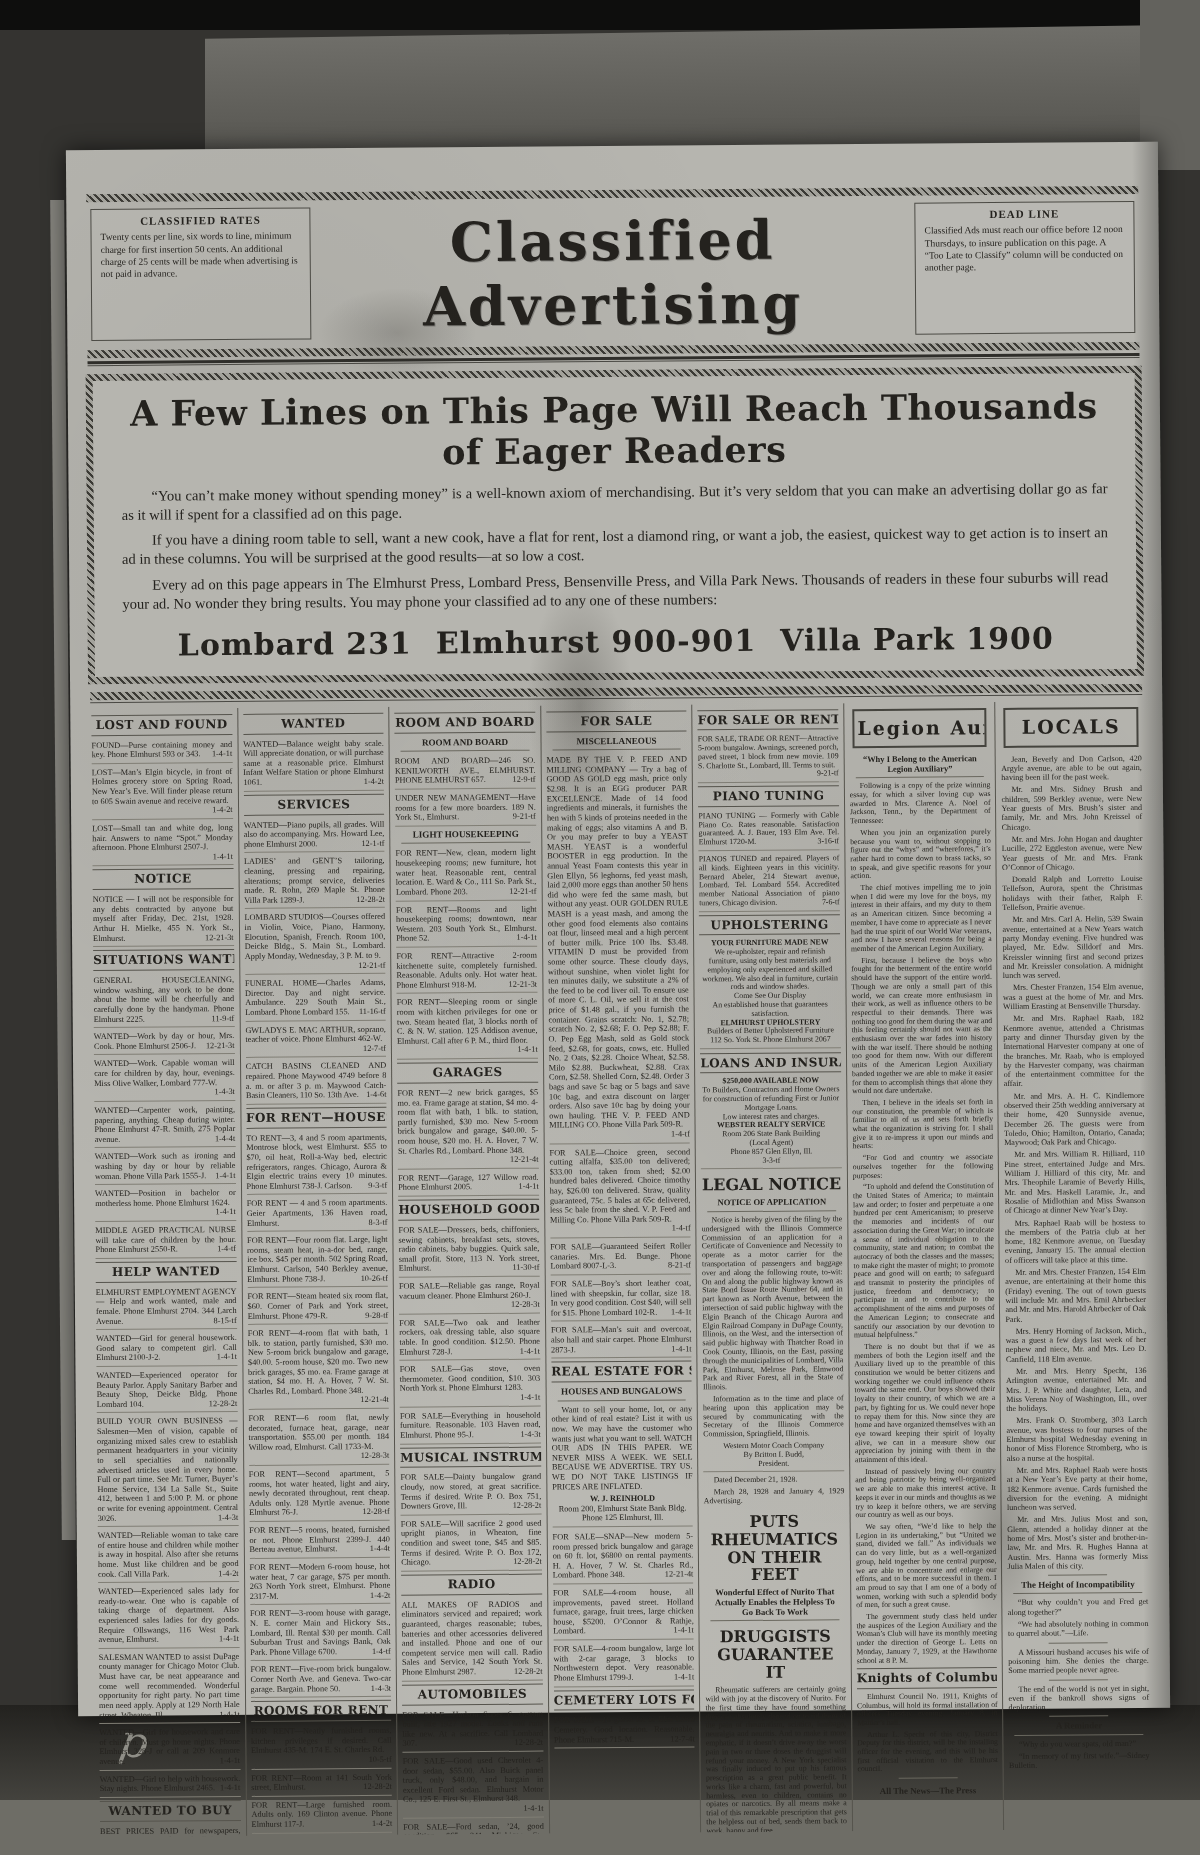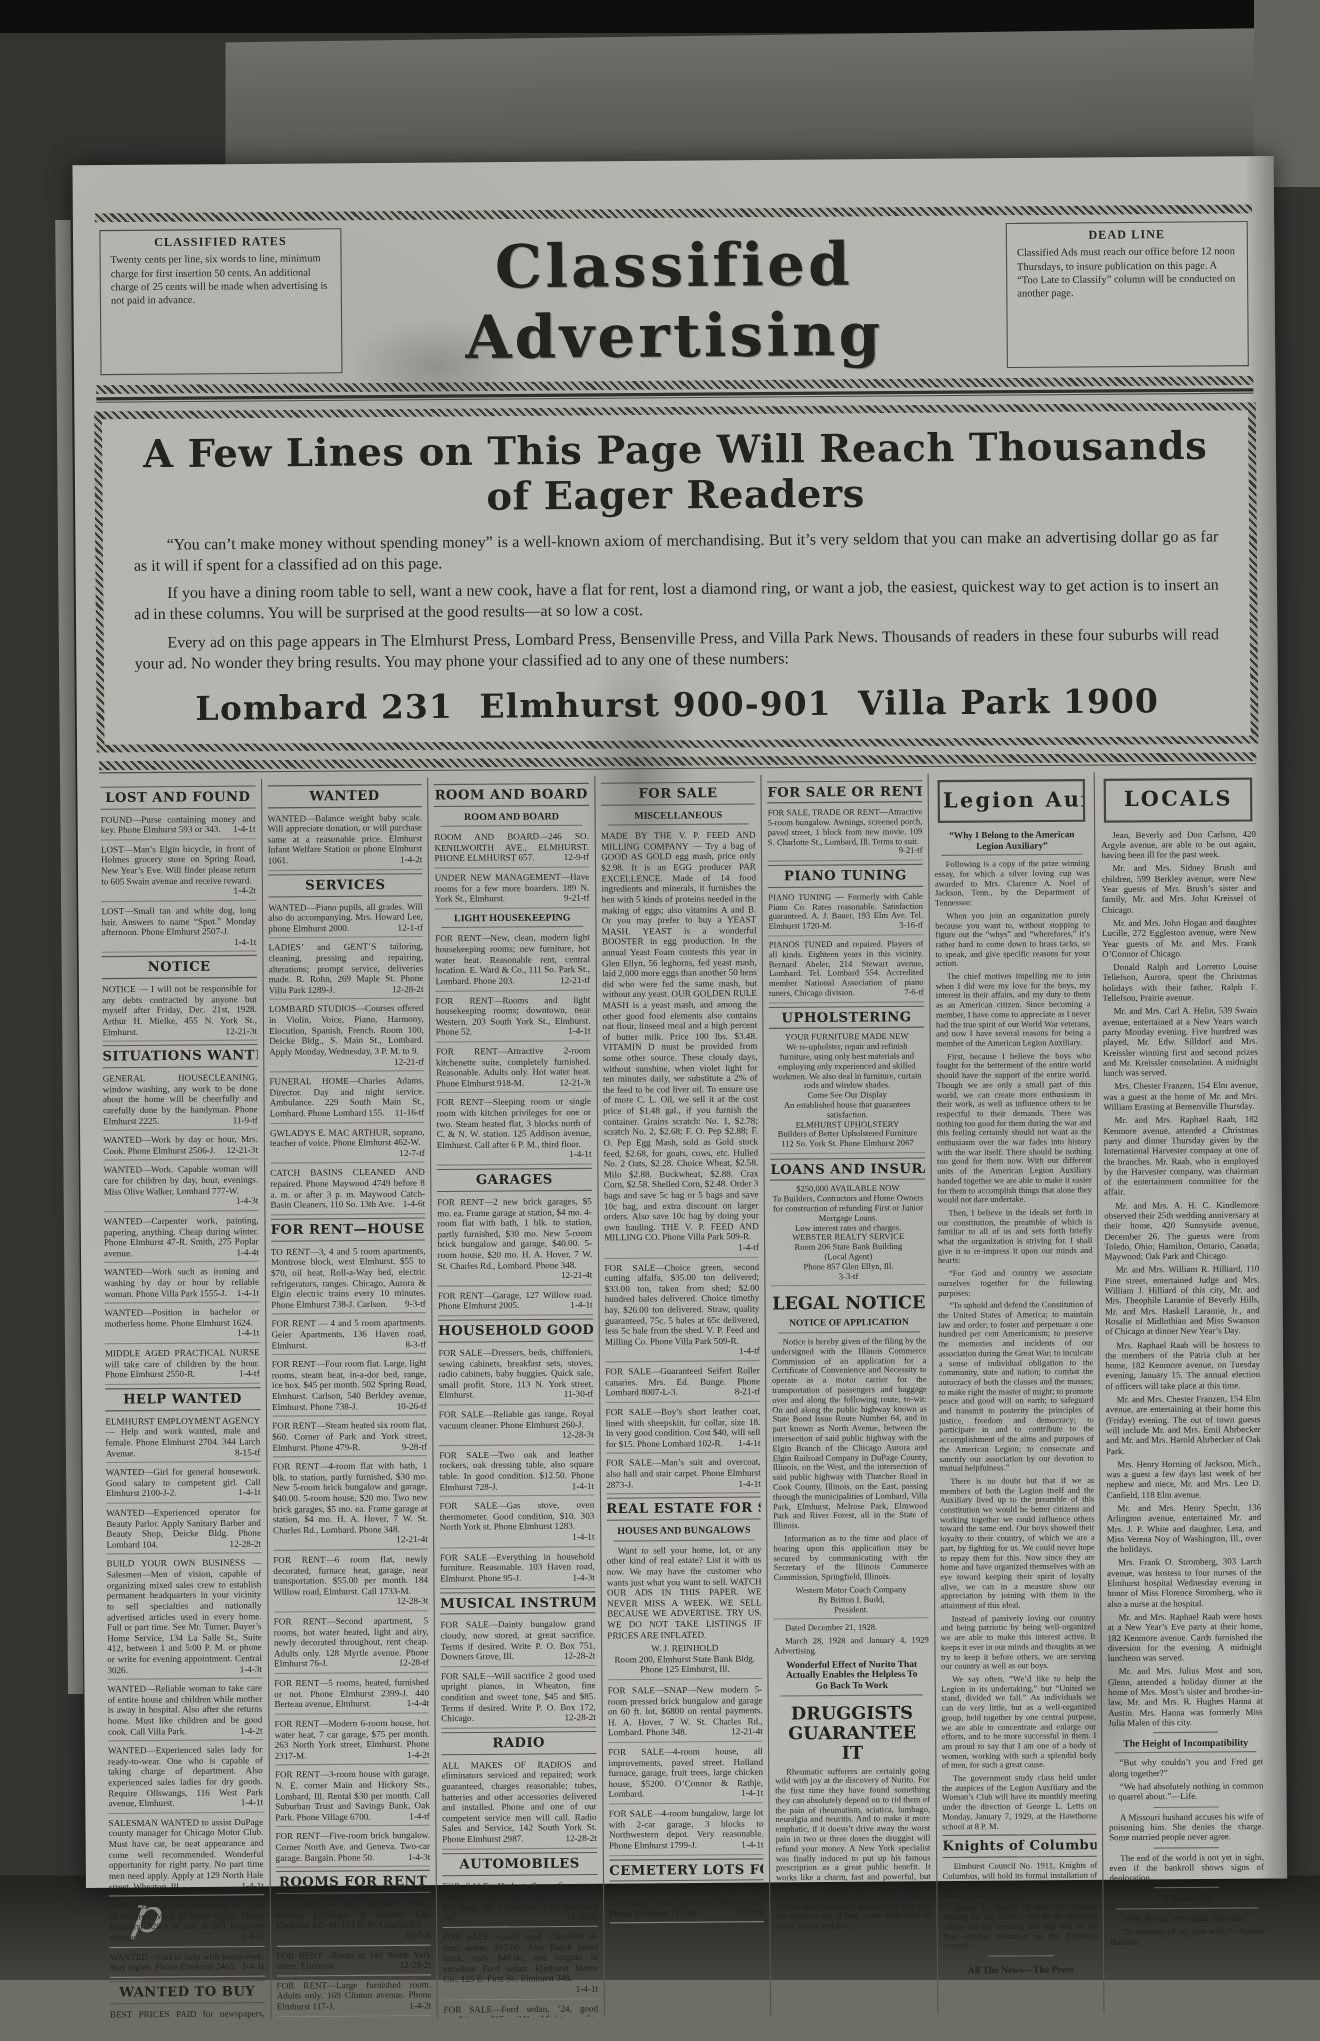--- a/index.html
+++ b/index.html
@@ -66,21 +66,21 @@
         font-weight:bold;font-size:19px;font-family:"DejaVu Serif",serif;letter-spacing:2px;white-space:nowrap;overflow:hidden}
   .b-sh{text-align:center;font-weight:bold;font-size:1.1em;margin:2px 6px 4px;padding-bottom:3px;
         border-bottom:1px solid #6a685f}
   .b-bigh{text-align:center;font-weight:bold;font-size:16px;font-family:"DejaVu Serif",serif;
           line-height:1.12;margin:7px 0 4px}
   .b-a{margin:0 0 3px;padding:1px 0 3px;border-bottom:1px solid #807e75}
   .b-a::after{content:"";display:block;clear:both}
   .b-a .date{float:right;padding-left:5px}
   .b-p{text-indent:10px;margin:0 0 3px}
   .b-c{text-align:center;margin:1px 0 4px;border-bottom:1px solid #807e75;padding-bottom:3px}
-  .b-c .cb{font-weight:normal}
+  .b-c .cb{font-weight:bold}
   .b-note{text-align:center;font-weight:bold;font-size:1.15em;margin:7px 0}
   .b-rule{width:42%;margin:4px auto;border-top:1px solid #6a685f;height:0}
 </style>
 </head>
 <body>
 
 <div class="top-black"></div>
 <div class="top-sheet"></div>
 <div class="top-corner"></div>
 <div class="left-sliver"></div>
@@ -264,20 +264,21 @@
           <div class="b-sh">NOTICE OF APPLICATION</div>
           <div class="b-p">Notice is hereby given of the filing by the undersigned with the Illinois Commerce Commission of an application for a Certificate of Convenience and Necessity to operate as a motor carrier for the transportation of passengers and baggage over and along the following route, to-wit:  On and along the public highway known as State Bond Issue Route Number 64, and in part known as North Avenue, between the intersection of said public highway with the Elgin Branch of the Chicago Aurora and Elgin Railroad Company in DuPage County, Illinois, on the West, and the intersection of said public highway with Thatcher Road in Cook County, Illinois, on the East, passing through the municipalities of Lombard, Villa Park, Elmhurst, Melrose Park, Elmwood Park and River Forest, all in the State of Illinois.</div>
           <div class="b-p">Information as to the time and place of hearing upon this application may be secured by communicating with the Secretary of the Illinois Commerce Commission, Springfield, Illinois.</div>
           <div class="b-c">
             <div>Western Motor Coach Company</div>
             <div>By Britton I. Budd,</div>
             <div>President.</div>
           </div>
           <div class="b-p">Dated December 21, 1928.</div>
           <div class="b-p">March 28, 1928 and January 4, 1929 Advertising.</div>
+          <div class="b-bigh">PUTS RHEUMATICS ON THEIR FEET</div>
           <div class="b-sh">Wonderful Effect of Nurito That Actually Enables the Helpless To Go Back To Work</div>
           <div class="b-bigh">DRUGGISTS GUARANTEE IT</div>
           <div class="b-p">Rheumatic sufferers are certainly going wild with joy at the discovery of Nurito.  For the first time they have found something they can absolutely depend on to rid them of the pain of rheumatism, sciatica, lumbago, neuralgia and neuritis.  And to make it more emphatic, if it doesn’t drive away the worst pain in two or three doses the druggist will refund your money.  A New York specialist was finally induced to put up his famous prescription as a great public benefit.  It works like a charm, fast and powerful, but harmless, even to children, contains no opiates or narcotics.  By all means make a trial of this remarkable prescription that gets the helpless out of bed, sends them back to work, happy and free.</div>
         </div>
         <div class="col">
           <div class="b-bh">Legion Auxiliary</div>
           <div class="b-sh">“Why I Belong to the American Legion Auxiliary”</div>
           <div class="b-p">Following is a copy of the prize winning essay, for which a silver loving cup was awarded to Mrs. Clarence A. Noel of Jackson, Tenn., by the Department of Tennessee:</div>
           <div class="b-p">When you join an organization purely because you want to, without stopping to figure out the “whys” and “wherefores,” it’s rather hard to come down to brass tacks, so to speak, and give specific reasons for your action.</div>
           <div class="b-p">The chief motives impelling me to join when I did were my love for the boys, my interest in their affairs, and my duty to them as an American citizen.  Since becoming a member, I have come to appreciate as I never had the true spirit of our World War veterans, and now I have several reasons for being a member of the American Legion Auxiliary.</div>

